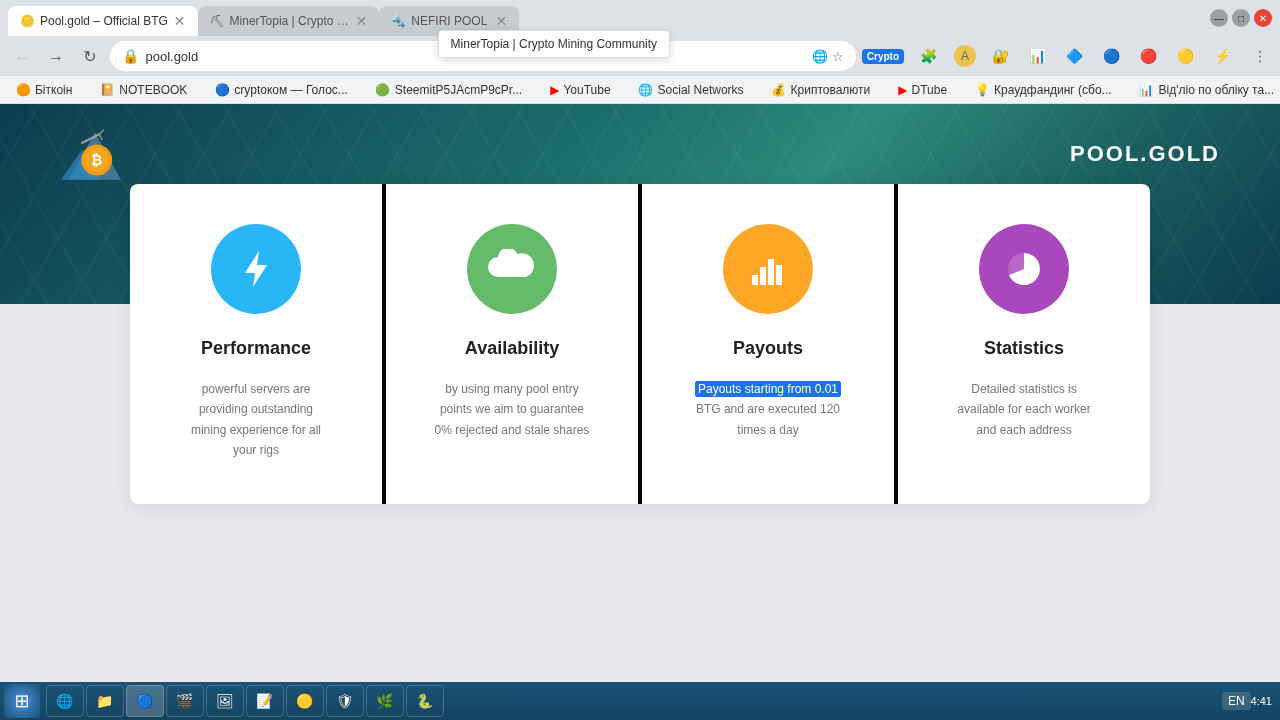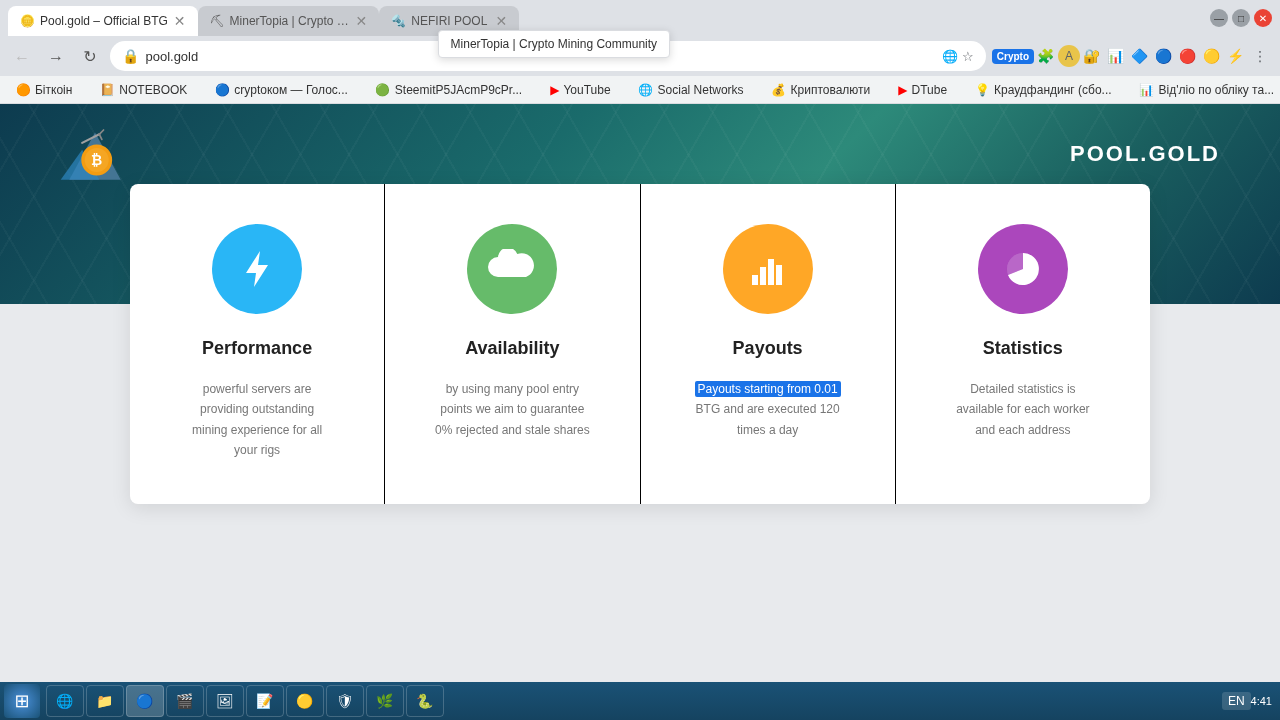--- a/index.html
+++ b/index.html
@@ -110,21 +110,21 @@
       gap: 6px;
       font-size: 13px;
       color: #333;
     }
     .address-icon { color: #5f6368; font-size: 14px; }
     .address-text { flex: 1; }
     .address-actions { display: flex; gap: 4px; color: #5f6368; }
     .toolbar-icons {
       display: flex;
       align-items: center;
-      gap: 0;
+      gap: 13px;
     }
     .toolbar-icon {
       width: 24px; height: 24px;
       display: flex; align-items: center; justify-content: center;
       font-size: 14px;
       color: #5f6368;
       cursor: pointer;
       border-radius: 4px;
     }
     .crypto-badge {
@@ -245,21 +245,21 @@
       box-shadow: 0 4px 20px rgba(0,0,0,0.1);
       overflow: hidden;
     }
     .feature-col {
       flex: 1;
       display: flex;
       flex-direction: column;
       align-items: center;
       padding: 40px 20px 40px;
       text-align: center;
-      border-right: 1px solid #000000;
+      border-right: 4px solid #000000;
       position: relative;
     }
     .feature-col:last-child { border-right: none; }
 
     .feature-icon-circle {
       width: 90px;
       height: 90px;
       border-radius: 50%;
       display: flex;
       align-items: center;

